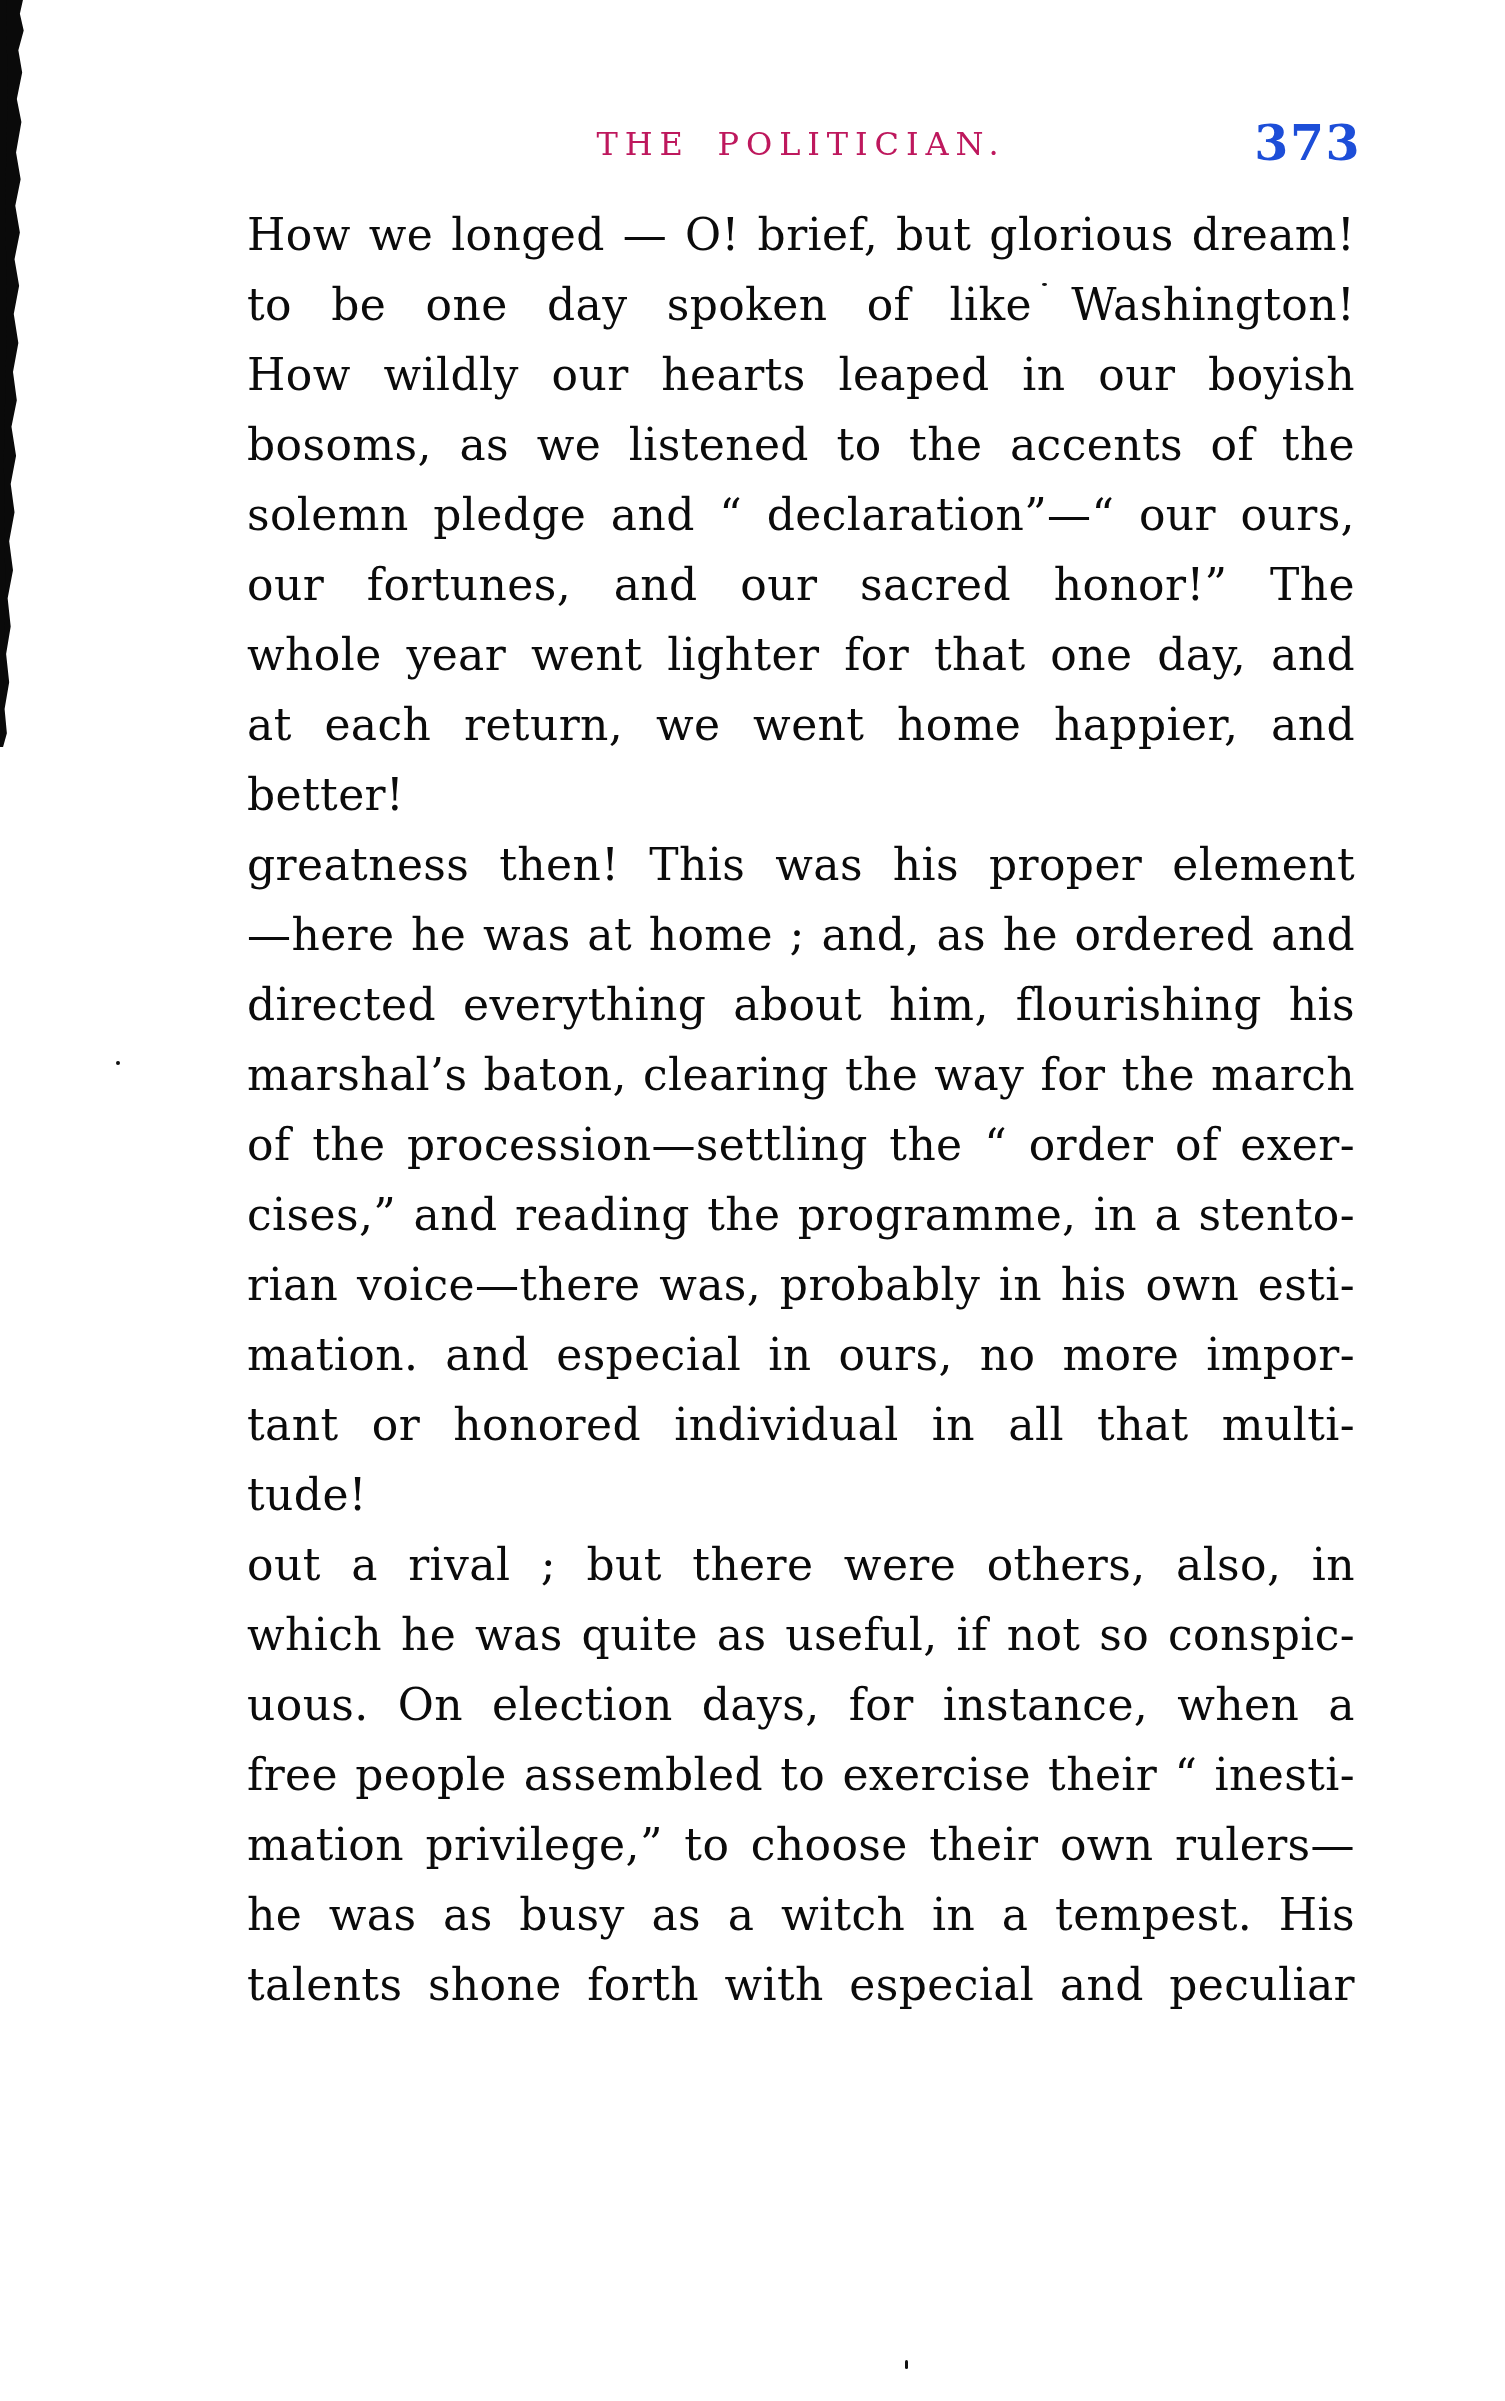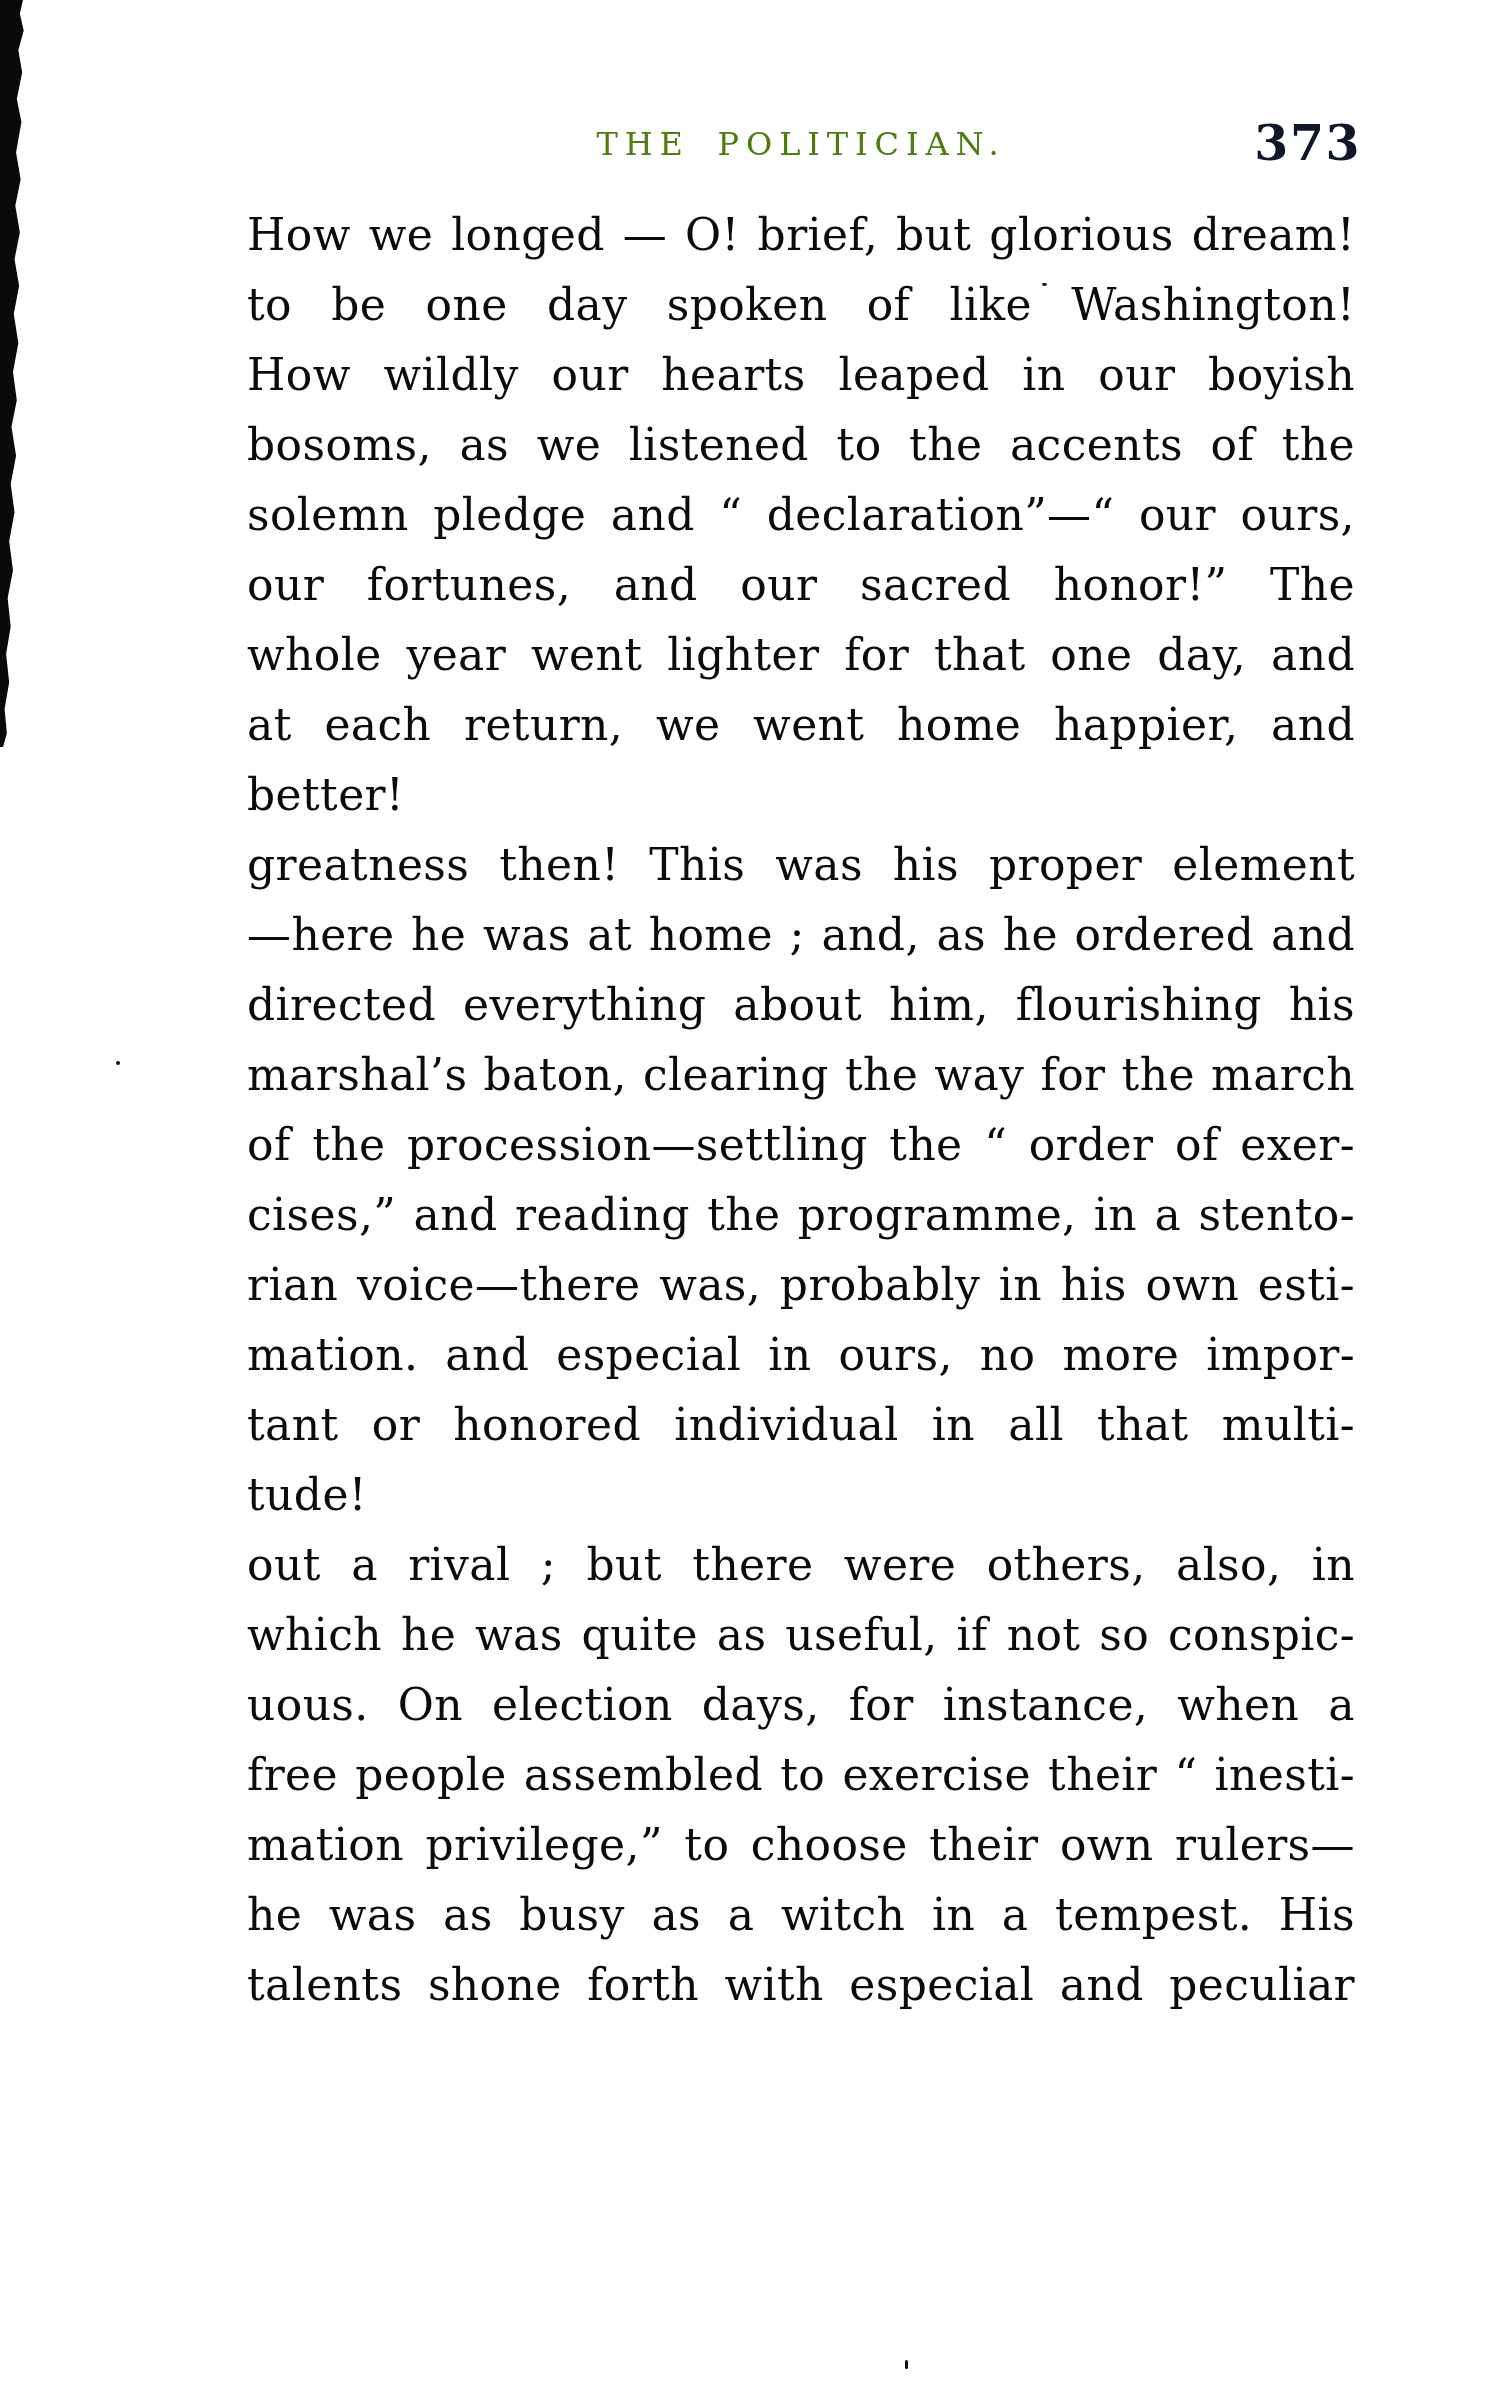--- a/index.html
+++ b/index.html
@@ -39,30 +39,30 @@
   }
   .head-title {
     position: absolute;
     left: 0;
     right: 0;
     top: 10.7px;
     text-align: center;
     font-size: 32px;
     letter-spacing: 6.9px;
     word-spacing: 10.7px;
-    color: #4d7c0f;
+    color: #be185d;
   }
   .head-page {
     position: absolute;
     right: -6.1px;
     top: 0;
     font-size: 49px;
     font-weight: 700;
     letter-spacing: 1.5px;
-    color: #0f172a;
+    color: #1d4ed8;
   }
   .textblock {
     position: absolute;
     left: 247px;
     top: 200px;
     width: 1108px;
   }
   .line {
     font-size: 44px;
     line-height: 70px;

